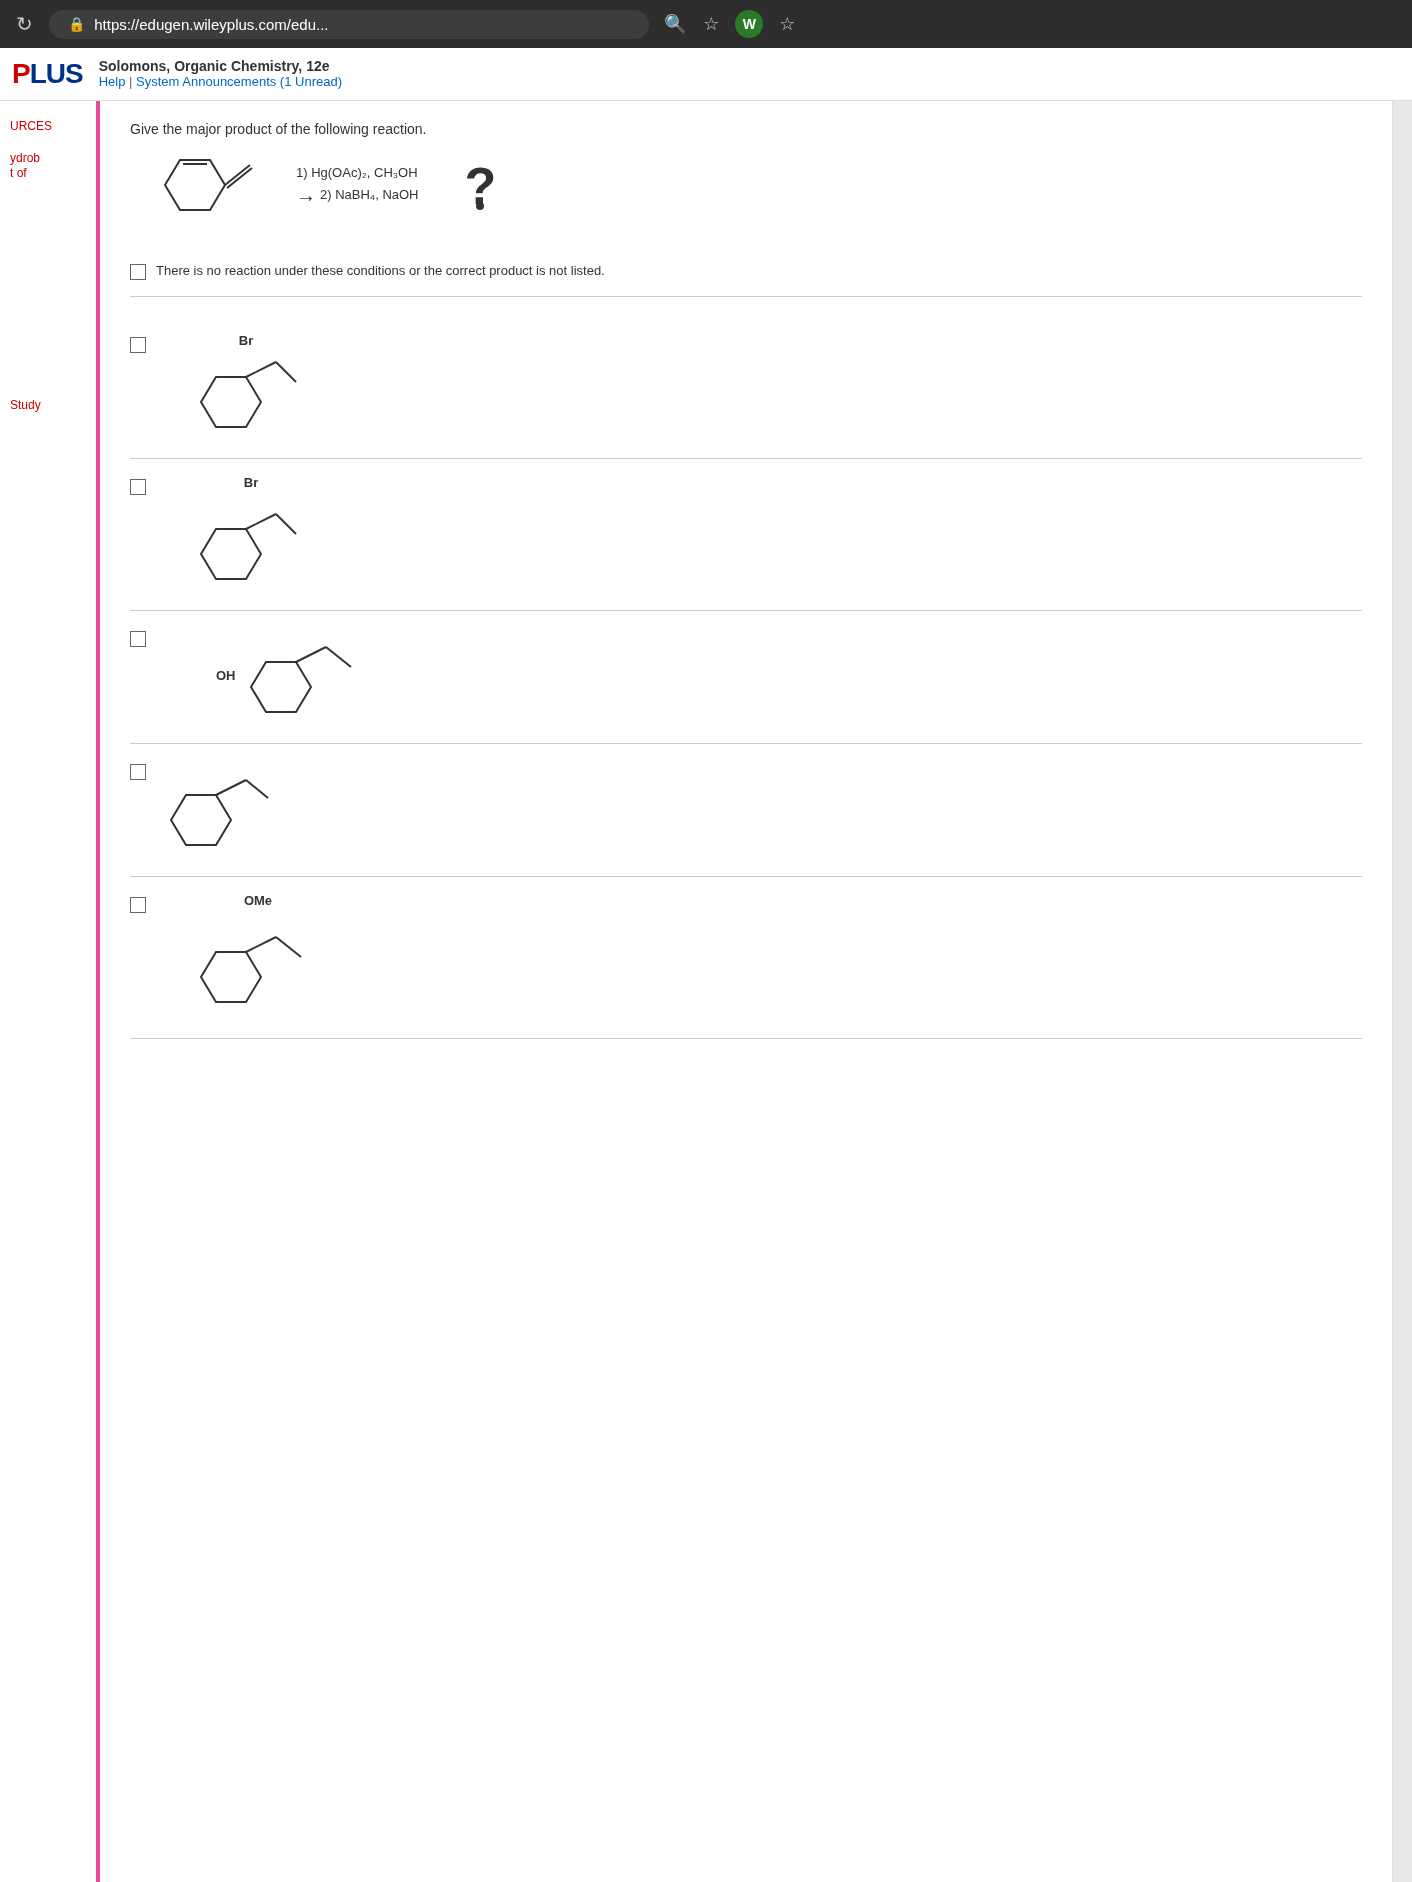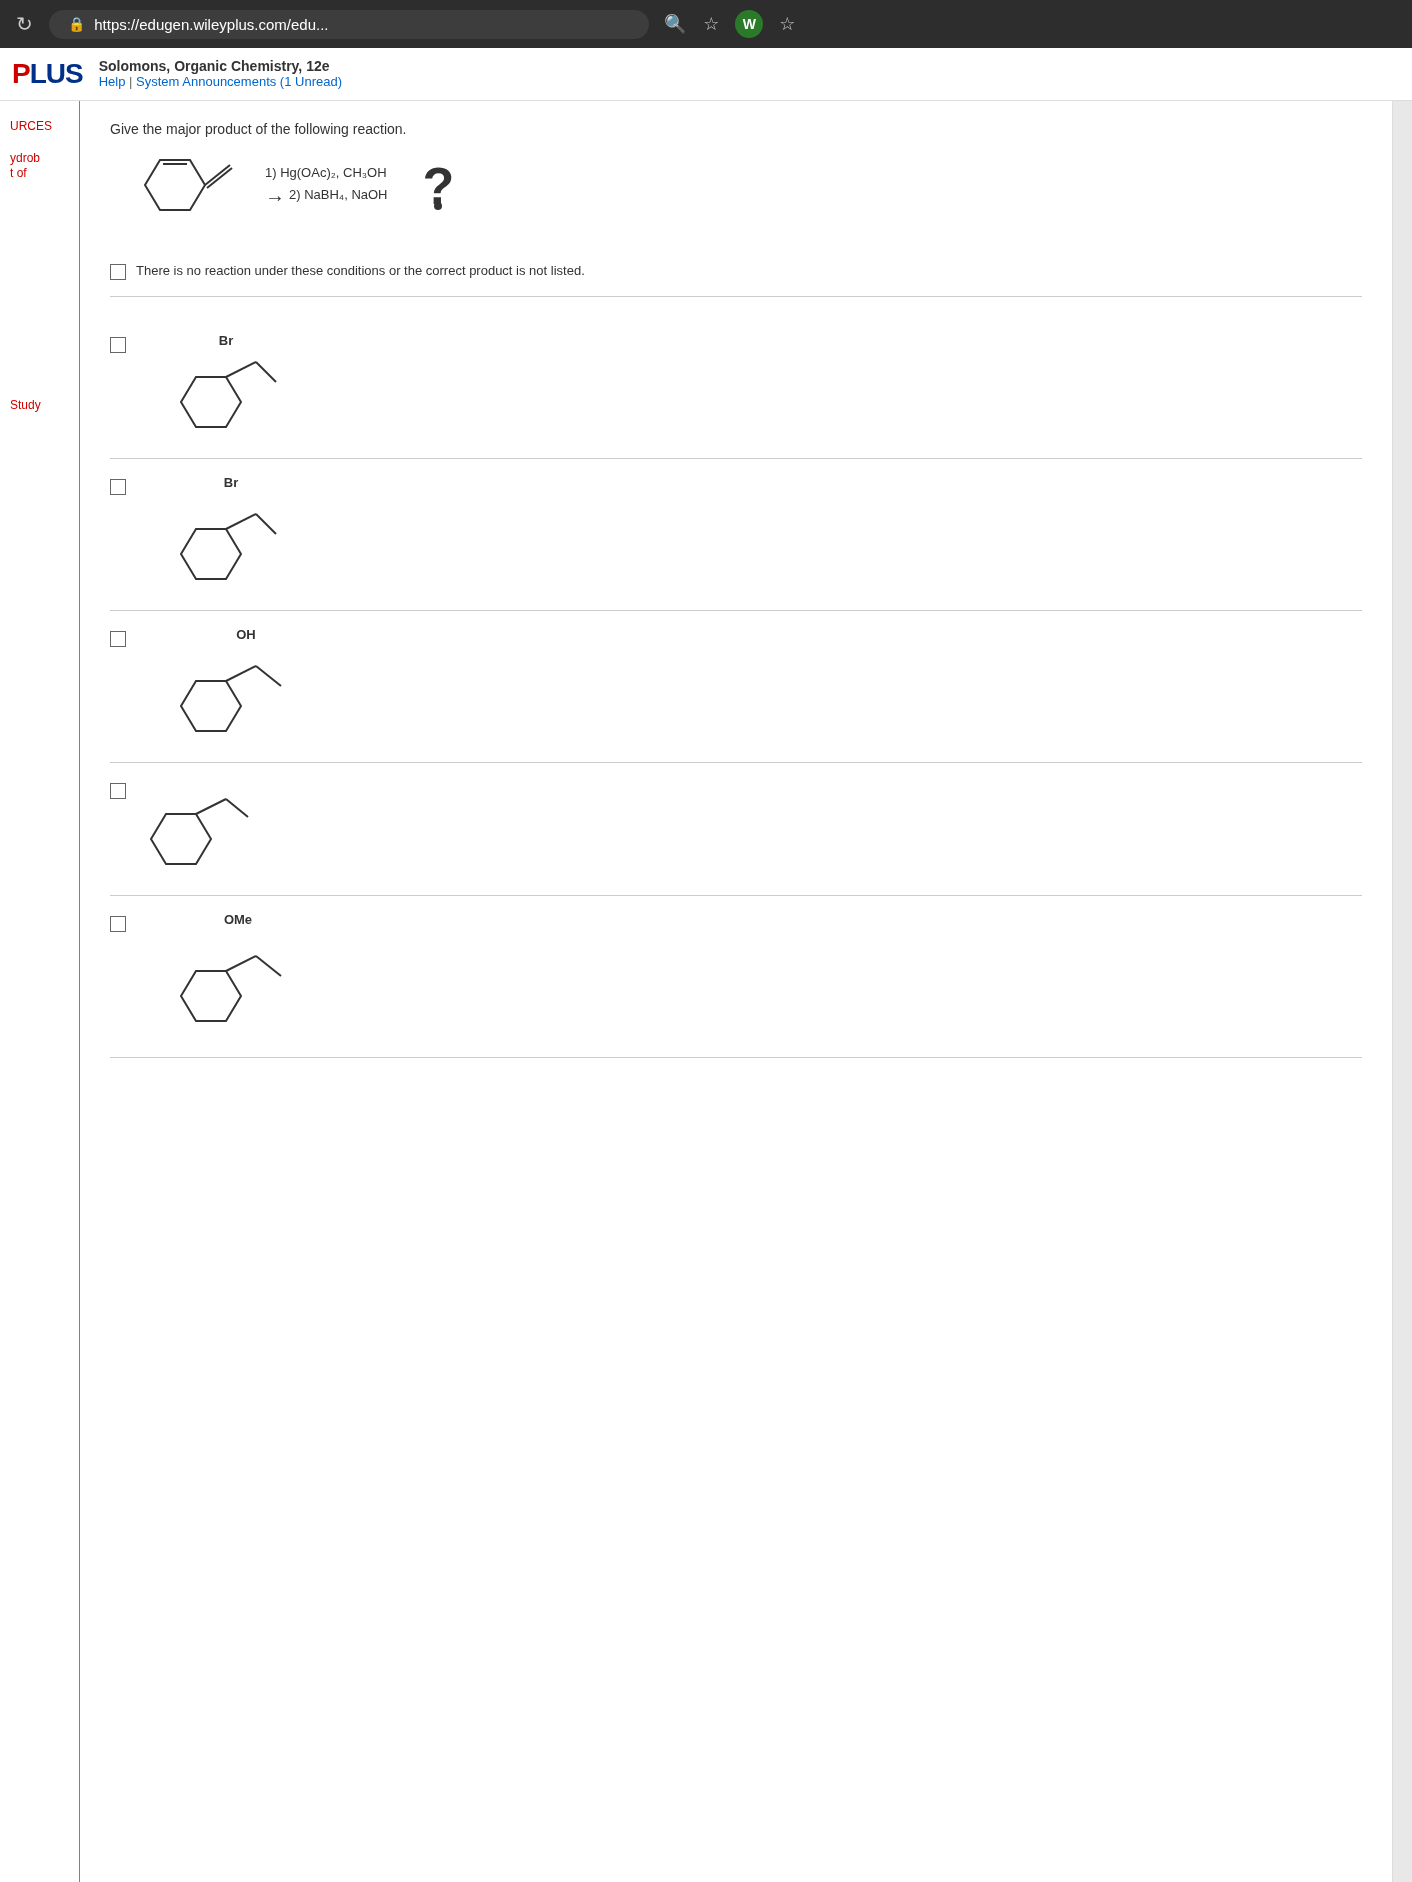--- a/index.html
+++ b/index.html
@@ -80,23 +80,23 @@
     }
 
     
     .main-layout {
       display: flex;
       min-height: calc(1882px - 100px);
     }
 
     
     .sidebar {
-      width: 80px;
+      width: 100px;
       background: white;
-      border-right: 1px solid #ec4899;
+      border-right: 4px solid #ec4899;
       padding: 10px 0;
       flex-shrink: 0;
     }
     .sidebar-item {
       padding: 8px 10px;
       font-size: 12px;
       color: #cc0000;
       cursor: pointer;
       line-height: 1.3;
     }
@@ -111,21 +111,21 @@
     .question-text {
       font-size: 14px;
       color: #333;
       margin-bottom: 3px;
     }
 
     
     .reaction-area {
       display: flex;
       align-items: center;
-      gap: 25px;
+      gap: 36px;
       margin-bottom: 30px;
       padding-left: 20px;
     }
 
     .reaction-conditions {
       font-size: 13px;
       color: #333;
     }
     .reaction-conditions .step {
       display: block;
@@ -305,21 +305,21 @@
             <line x1="60" y1="35" x2="90" y2="20" stroke="#333" stroke-width="2"></line>
             <line x1="90" y1="20" x2="110" y2="40" stroke="#333" stroke-width="2"></line>
           </svg>
         </div>
       </div>
     </div>
 
     <div class="answer-option">
       <div class="checkbox"></div>
       <div class="option-structure">
-        <div style="display:flex; flex-direction:column; align-items:center; margin-left:30px;">
+        <div style="display:flex; flex-direction:row; align-items:center; margin-left:30px;">
           <span class="substituent-label" style="margin-left:30px;">OH</span>
           <svg width="130" height="100">
 
             <polygon points="30,85 15,60 30,35 60,35 75,60 60,85" fill="none" stroke="#333" stroke-width="2"></polygon>
 
             <line x1="60" y1="35" x2="90" y2="20" stroke="#333" stroke-width="2"></line>
             <line x1="90" y1="20" x2="115" y2="40" stroke="#333" stroke-width="2"></line>
           </svg>
         </div>
       </div>

